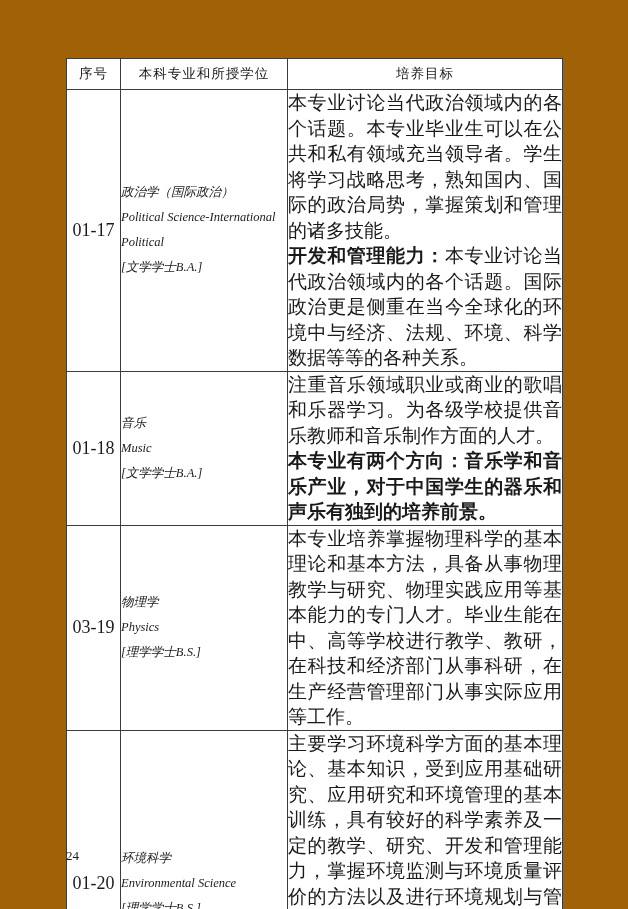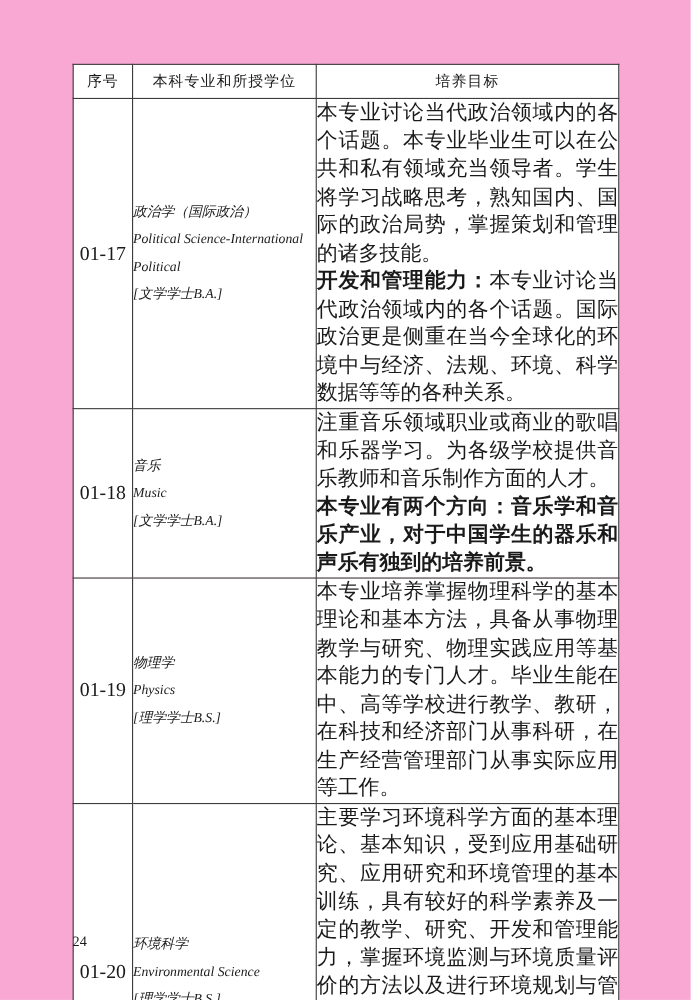--- a/index.html
+++ b/index.html
@@ -13,21 +13,21 @@
     position: relative;
     font-family: "Liberation Serif", "DejaVu Serif", serif;
     color: #1a1a1a;
   }
   .page {
     position: absolute;
     left: 0;
     top: 0;
     width: 628px;
     height: 909px;
-    background: #f9a8d4;
+    background: #a16207;
   }
   table.majors-table {
     position: absolute;
     left: 66px;
     top: 58px;
     width: 496px;
     border-collapse: collapse;
     table-layout: fixed;
   }
   table.majors-table td,
@@ -126,21 +126,21 @@
           <div class="name-line">Music</div>
           <div class="name-line">[文学学士B.A.]</div>
         </td>
         <td class="goal-cell">
           <p class="goal-para">注重音乐领域职业或商业的歌唱和乐器学习。为各级学校提供音乐教师和音乐制作方面的人才。</p>
           <p class="goal-para"><span class="b">本专业有两个方向：音乐学和音乐产业，对于中国学生的器乐和声乐有独到的培养前景。</span><span></span></p>
         </td>
       </tr>
 
       <tr>
-        <td class="seq-cell">01-19</td>
+        <td class="seq-cell">03-19</td>
         <td class="name-cell">
           <div class="name-line">物理学</div>
           <div class="name-line">Physics</div>
           <div class="name-line">[理学学士B.S.]</div>
         </td>
         <td class="goal-cell">
           <p class="goal-para">本专业培养掌握物理科学的基本理论和基本方法，具备从事物理教学与研究、物理实践应用等基本能力的专门人才。毕业生能在中、高等学校进行教学、教研，在科技和经济部门从事科研，在生产经营管理部门从事实际应用等工作。</p>
         </td>
       </tr>
 

